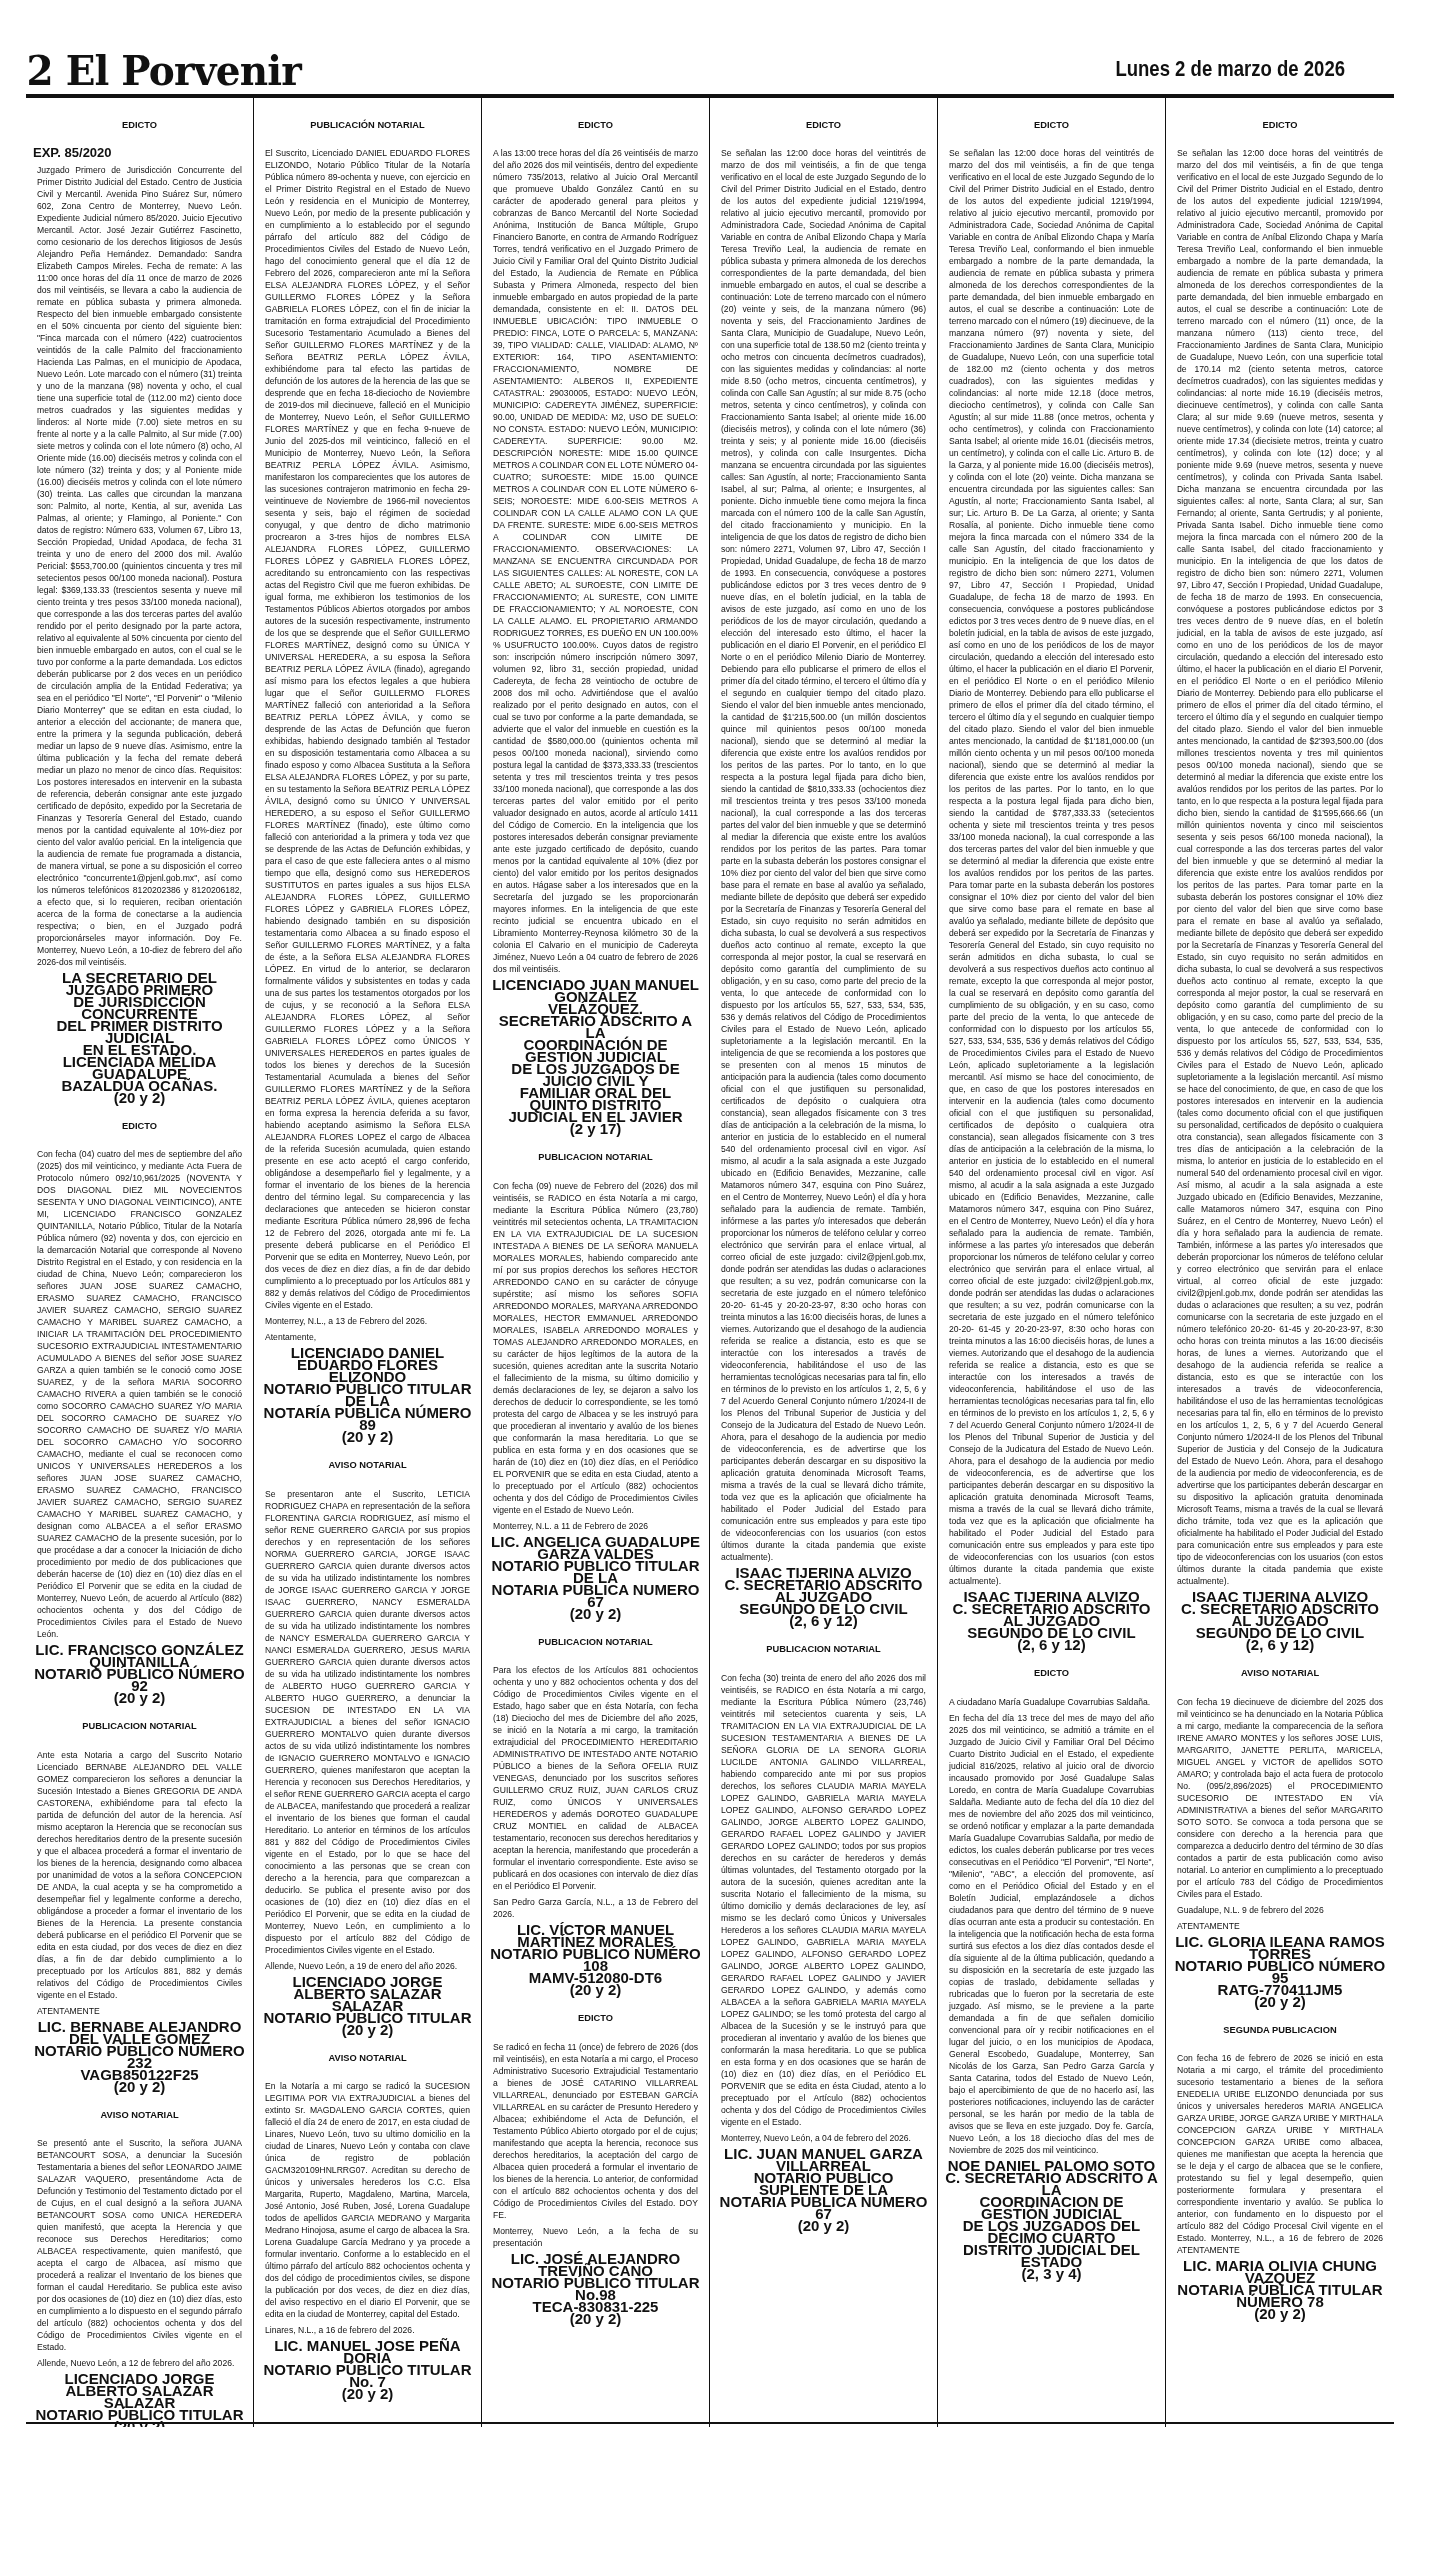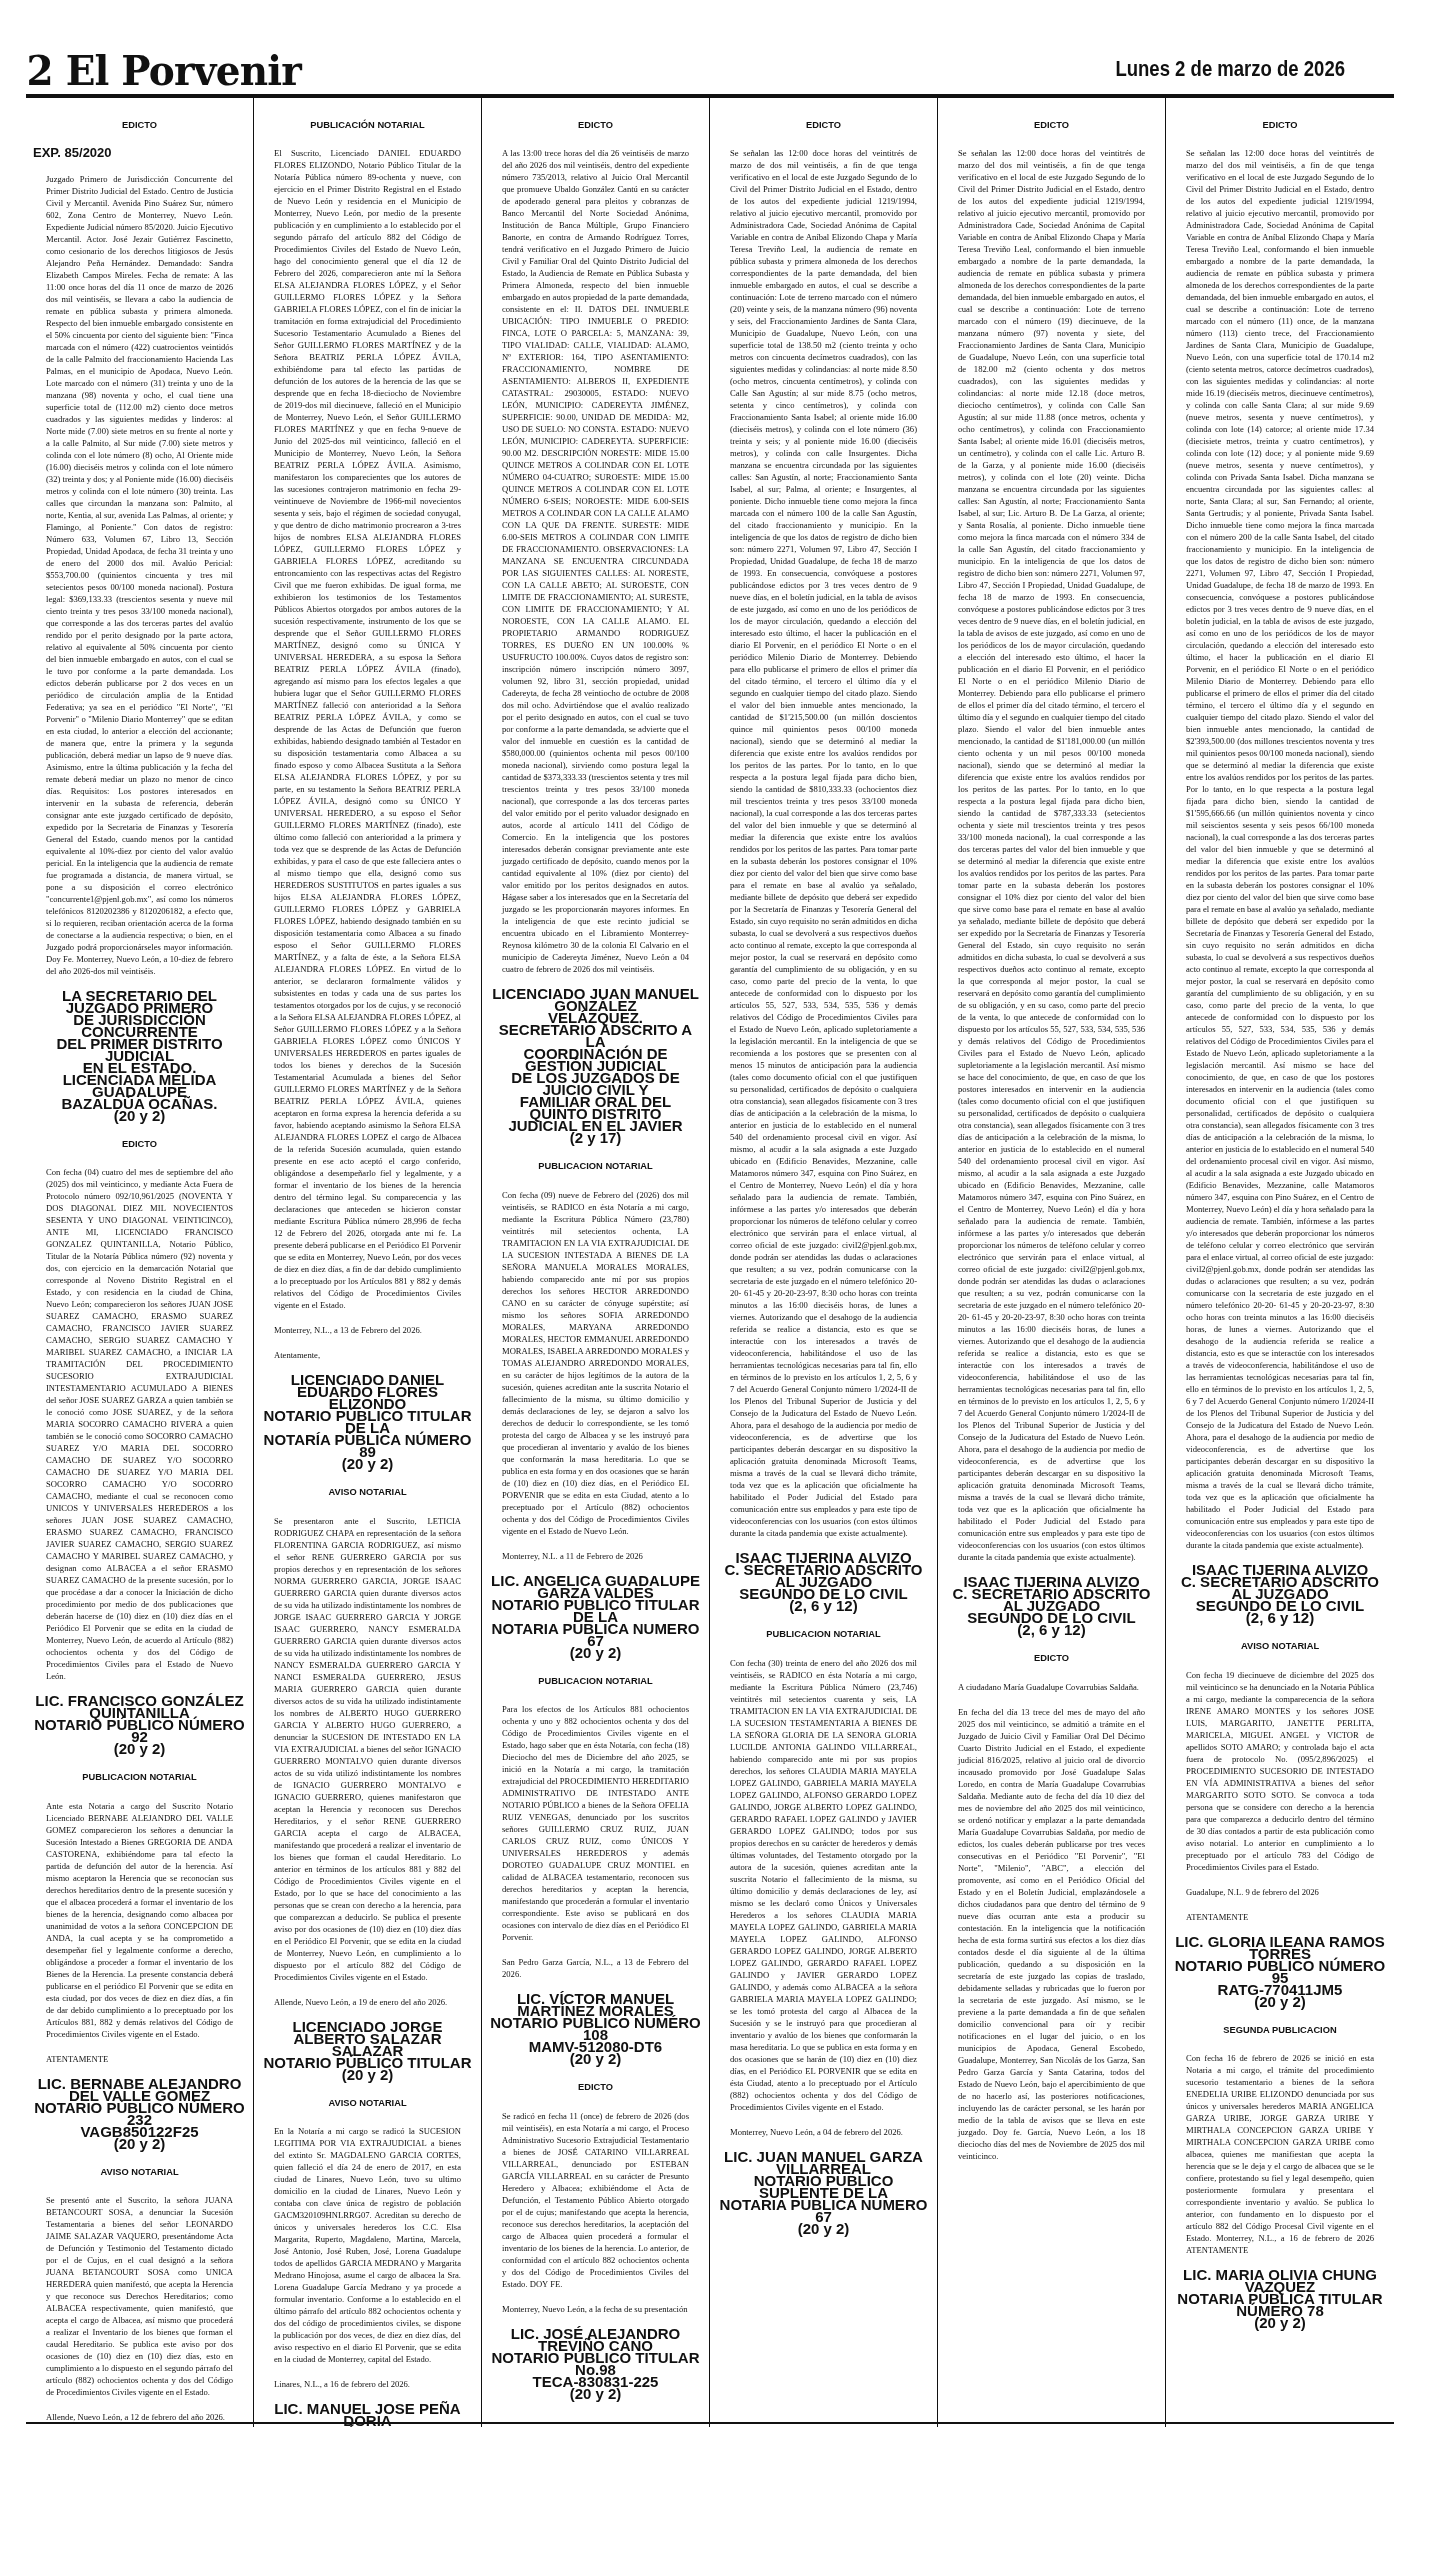--- a/index.html
+++ b/index.html
@@ -8,21 +8,21 @@
   .masthead .title{position:absolute;left:0;top:0;font-family:"DejaVu Serif","Liberation Serif",serif;font-weight:900;font-size:39px;letter-spacing:-0.8px;line-height:47px;transform:scaleY(1.05);}
   .masthead .date{position:absolute;right:83px;top:9.3px;font-family:"Liberation Sans",sans-serif;font-weight:bold;font-size:22.6px;transform:scaleX(0.82);transform-origin:right center;}
   .rule{position:absolute;left:26px;top:94px;width:1368px;height:3.9px;background:#111;}
   .columns{position:absolute;left:26px;top:98px;width:1368px;display:flex;}
   .col{width:228px;box-sizing:border-box;padding:4.7px 7px 0 7px;border-right:1.6px solid #111;font-size:8.6px;line-height:12px;text-align:justify;}
   .col:last-child{border-right:none;}
   .col-wrap{height:2324px;overflow:hidden;}
   .notice{margin-bottom:12.5px;}
   .notice h3{margin:16px;font-size:9.3px;font-weight:bold;text-align:center;line-height:12.5px;}
   .notice .sub{font-weight:bold;text-align:left;font-size:13px;line-height:12.5px;}
-  .notice p{margin:13px;hyphens:auto;font-family:Liberation Serif, serif;}
+  .notice p{margin:4px;hyphens:auto;}
   .sig{text-align:center;font-weight:bold;font-size:15px;line-height:12px;}
   .bottom-rule{position:absolute;left:26px;top:2422px;width:1368px;height:2.3px;background:#111;}
 </style>
 </head>
 <body>
 
 <header class="masthead">
   <div class="title"><span>2</span> <span>El Porvenir</span></div>
   <div class="date">Lunes 2 de marzo de 2026</div>
 </header>
@@ -203,20 +203,28 @@
             <div>ISAAC TIJERINA ALVIZO</div>
             <div>C. SECRETARIO ADSCRITO AL JUZGADO</div>
             <div>SEGUNDO DE LO CIVIL</div>
             <div>(2, 6 y 12)</div>
           </div>
         </article>
         <article class="notice">
           <h3>EDICTO</h3>
           <p>A ciudadano María Guadalupe Covarrubias Saldaña.</p>
           <p>En fecha del día 13 trece del mes de mayo del año 2025 dos mil veinticinco, se admitió a trámite en el Juzgado de Juicio Civil y Familiar Oral Del Décimo Cuarto Distrito Judicial en el Estado, el expediente judicial 816/2025, relativo al juicio oral de divorcio incausado promovido por José Guadalupe Salas Loredo, en contra de María Guadalupe Covarrubias Saldaña. Mediante auto de fecha del día 10 diez del mes de noviembre del año 2025 dos mil veinticinco, se ordenó notificar y emplazar a la parte demandada María Guadalupe Covarrubias Saldaña, por medio de edictos, los cuales deberán publicarse por tres veces consecutivas en el Periódico "El Porvenir", "El Norte", "Milenio", "ABC", a elección del promovente, así como en el Periódico Oficial del Estado y en el Boletín Judicial, emplazándosele a dichos ciudadanos para que dentro del término de 9 nueve días ocurran ante esta a producir su contestación. En la inteligencia que la notificación hecha de esta forma surtirá sus efectos a los diez días contados desde el día siguiente al de la última publicación, quedando a su disposición en la secretaría de este juzgado las copias de traslado, debidamente selladas y rubricadas que lo fueron por la secretaria de este juzgado. Así mismo, se le previene a la parte demandada a fin de que señalen domicilio convencional para oír y recibir notificaciones en el lugar del juicio, o en los municipios de Apodaca, General Escobedo, Guadalupe, Monterrey, San Nicolás de los Garza, San Pedro Garza García y Santa Catarina, todos del Estado de Nuevo León, bajo el apercibimiento de que de no hacerlo así, las posteriores notificaciones, incluyendo las de carácter personal, se les harán por medio de la tabla de avisos que se lleva en este juzgado. Doy fe. García, Nuevo León, a los 18 dieciocho días del mes de Noviembre de 2025 dos mil veinticinco.</p>
+          <div class="sig">
+            <div>NOE DANIEL PALOMO SOTO</div>
+            <div>C. SECRETARIO ADSCRITO A LA</div>
+            <div>COORDINACION DE GESTIÓN JUDICIAL</div>
+            <div>DE LOS JUZGADOS DEL DÉCIMO CUARTO</div>
+            <div>DISTRITO JUDICIAL DEL ESTADO</div>
+            <div>(2, 3 y 4)</div>
+          </div>
         </article>
       </div>
     </section>
     <section class="col">
       <div class="col-wrap">
         <article class="notice">
           <h3>EDICTO</h3>
           <p>Se señalan las 12:00 doce horas del veintitrés de marzo del dos mil veintiséis, a fin de que tenga verificativo en el local de este Juzgado Segundo de lo Civil del Primer Distrito Judicial en el Estado, dentro de los autos del expediente judicial 1219/1994, relativo al juicio ejecutivo mercantil, promovido por Administradora Cade, Sociedad Anónima de Capital Variable en contra de Aníbal Elizondo Chapa y María Teresa Treviño Leal, conformando el bien inmueble embargado a nombre de la parte demandada, la audiencia de remate en pública subasta y primera almoneda de los derechos correspondientes de la parte demandada, del bien inmueble embargado en autos, el cual se describe a continuación: Lote de terreno marcado con el número (11) once, de la manzana número (113) ciento trece, del Fraccionamiento Jardines de Santa Clara, Municipio de Guadalupe, Nuevo León, con una superficie total de 170.14 m2 (ciento setenta metros, catorce decímetros cuadrados), con las siguientes medidas y colindancias: al norte mide 16.19 (dieciséis metros, diecinueve centímetros), y colinda con calle Santa Clara; al sur mide 9.69 (nueve metros, sesenta y nueve centímetros), y colinda con lote (14) catorce; al oriente mide 17.34 (diecisiete metros, treinta y cuatro centímetros), y colinda con lote (12) doce; y al poniente mide 9.69 (nueve metros, sesenta y nueve centímetros), y colinda con Privada Santa Isabel. Dicha manzana se encuentra circundada por las siguientes calles: al norte, Santa Clara; al sur, San Fernando; al oriente, Santa Gertrudis; y al poniente, Privada Santa Isabel. Dicho inmueble tiene como mejora la finca marcada con el número 200 de la calle Santa Isabel, del citado fraccionamiento y municipio. En la inteligencia de que los datos de registro de dicho bien son: número 2271, Volumen 97, Libro 47, Sección I Propiedad, Unidad Guadalupe, de fecha 18 de marzo de 1993. En consecuencia, convóquese a postores publicándose edictos por 3 tres veces dentro de 9 nueve días, en el boletín judicial, en la tabla de avisos de este juzgado, así como en uno de los periódicos de los de mayor circulación, quedando a elección del interesado esto último, el hacer la publicación en el diario El Porvenir, en el periódico El Norte o en el periódico Milenio Diario de Monterrey. Debiendo para ello publicarse el primero de ellos el primer día del citado término, el tercero el último día y el segundo en cualquier tiempo del citado plazo. Siendo el valor del bien inmueble antes mencionado, la cantidad de $2'393,500.00 (dos millones trescientos noventa y tres mil quinientos pesos 00/100 moneda nacional), siendo que se determinó al mediar la diferencia que existe entre los avalúos rendidos por los peritos de las partes. Por lo tanto, en lo que respecta a la postura legal fijada para dicho bien, siendo la cantidad de $1'595,666.66 (un millón quinientos noventa y cinco mil seiscientos sesenta y seis pesos 66/100 moneda nacional), la cual corresponde a las dos terceras partes del valor del bien inmueble y que se determinó al mediar la diferencia que existe entre los avalúos rendidos por los peritos de las partes. Para tomar parte en la subasta deberán los postores consignar el 10% diez por ciento del valor del bien que sirve como base para el remate en base al avalúo ya señalado, mediante billete de depósito que deberá ser expedido por la Secretaría de Finanzas y Tesorería General del Estado, sin cuyo requisito no serán admitidos en dicha subasta, lo cual se devolverá a sus respectivos dueños acto continuo al remate, excepto la que corresponda al mejor postor, la cual se reservará en depósito como garantía del cumplimiento de su obligación, y en su caso, como parte del precio de la venta, lo que antecede de conformidad con lo dispuesto por los artículos 55, 527, 533, 534, 535, 536 y demás relativos del Código de Procedimientos Civiles para el Estado de Nuevo León, aplicado supletoriamente a la legislación mercantil. Así mismo se hace del conocimiento, de que, en caso de que los postores interesados en intervenir en la audiencia (tales como documento oficial con el que justifiquen su personalidad, certificados de depósito o cualquiera otra constancia), sean allegados físicamente con 3 tres días de anticipación a la celebración de la misma, lo anterior en justicia de lo establecido en el numeral 540 del ordenamiento procesal civil en vigor. Así mismo, al acudir a la sala asignada a este Juzgado ubicado en (Edificio Benavides, Mezzanine, calle Matamoros número 347, esquina con Pino Suárez, en el Centro de Monterrey, Nuevo León) el día y hora señalado para la audiencia de remate. También, infórmese a las partes y/o interesados que deberán proporcionar los números de teléfono celular y correo electrónico que servirán para el enlace virtual, al correo oficial de este juzgado: civil2@pjenl.gob.mx, donde podrán ser atendidas las dudas o aclaraciones que resulten; a su vez, podrán comunicarse con la secretaria de este juzgado en el número telefónico 20-20- 61-45 y 20-20-23-97, 8:30 ocho horas con treinta minutos a las 16:00 dieciséis horas, de lunes a viernes. Autorizando que el desahogo de la audiencia referida se realice a distancia, esto es que se interactúe con los interesados a través de videoconferencia, habilitándose el uso de las herramientas tecnológicas necesarias para tal fin, ello en términos de lo previsto en los artículos 1, 2, 5, 6 y 7 del Acuerdo General Conjunto número 1/2024-II de los Plenos del Tribunal Superior de Justicia y del Consejo de la Judicatura del Estado de Nuevo León. Ahora, para el desahogo de la audiencia por medio de videoconferencia, es de advertirse que los participantes deberán descargar en su dispositivo la aplicación gratuita denominada Microsoft Teams, misma a través de la cual se llevará dicho trámite, toda vez que es la aplicación que oficialmente ha habilitado el Poder Judicial del Estado para comunicación entre sus empleados y para este tipo de videoconferencias con los usuarios (con estos últimos durante la citada pandemia que existe actualmente).</p>
           <div class="sig">
             <div>ISAAC TIJERINA ALVIZO</div>

